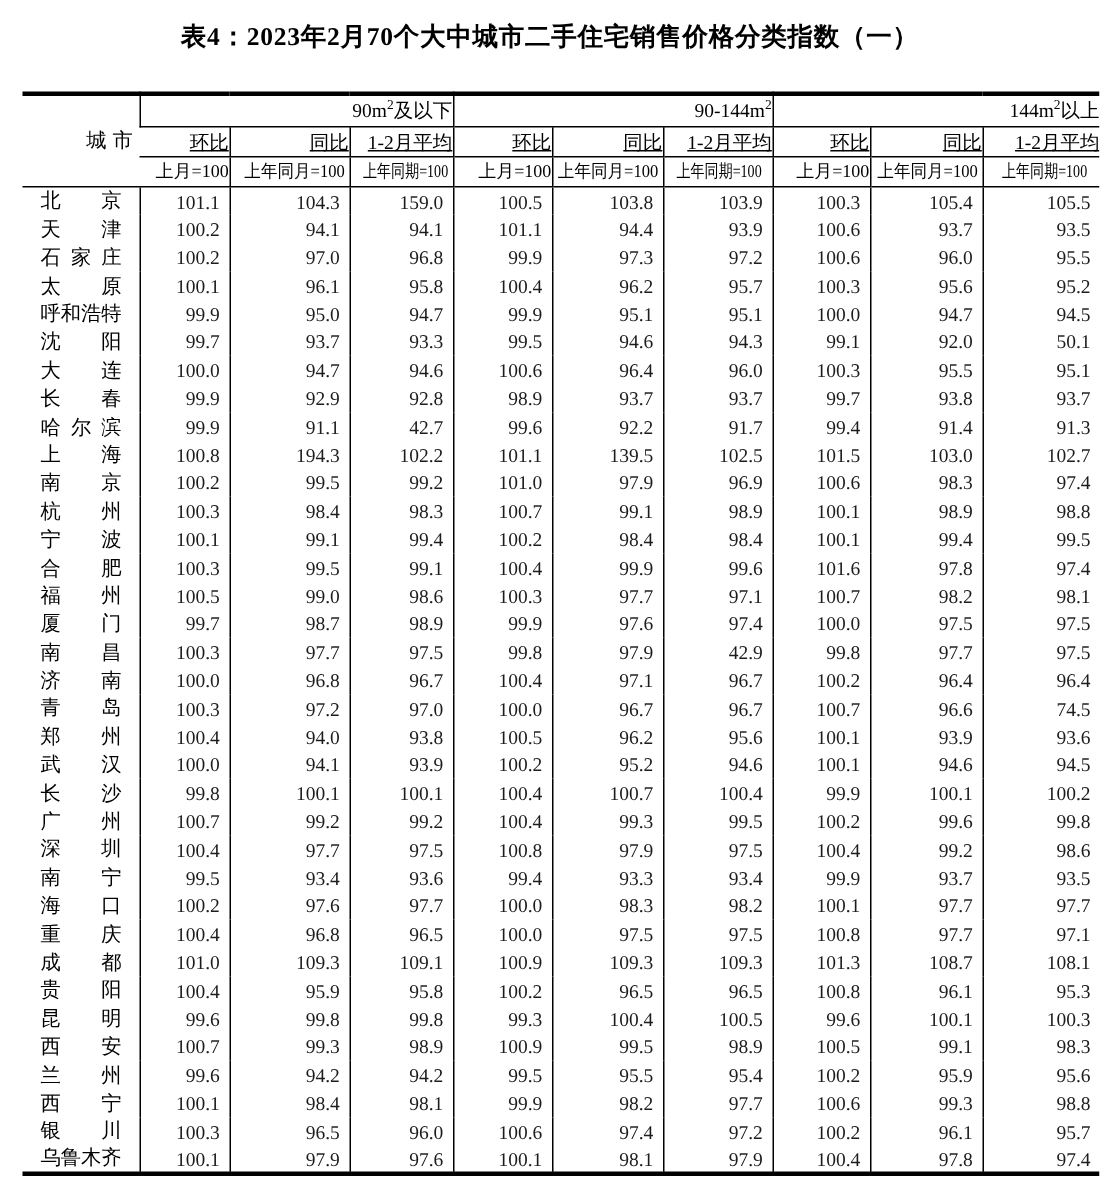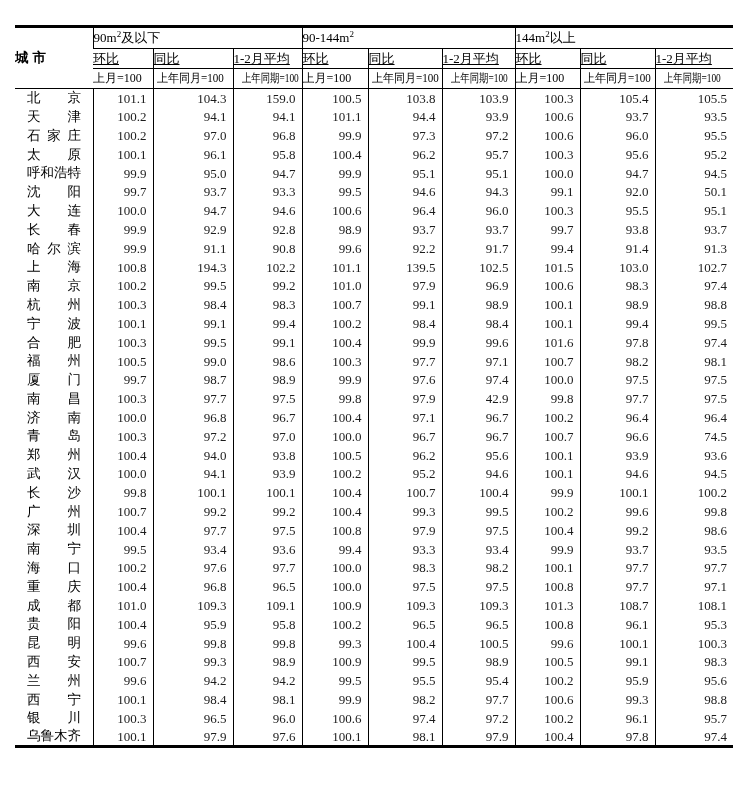--- a/index.html
+++ b/index.html
@@ -34,29 +34,29 @@
   th, td {
     border-left: 1px solid #000;
     font-weight: normal;
     padding: 0;
     overflow: hidden;
   }
   th:first-child, td:first-child { border-left: none; }
 
   thead th {
     border-bottom: 1px solid #000;
-    text-align: left;
+    text-align: right;
     font-size: 13px;
     color: #000;
     white-space: nowrap;
   }
   tr.hdr-groups th { height: 22px; }
   tr.hdr-metrics th { height: 20px; text-decoration: underline; }
   tr.hdr-base th { height: 20px; margin-left: 26px; }
-  th.city-h { font-size: 13.5px; letter-spacing: 4px; font-weight: bold; }
+  th.city-h { font-size: 13.5px; letter-spacing: 4px; }
 
   .sup {
     vertical-align: super;
     font-size: 9px;
     line-height: 0;
   }
   .bh {
     display: inline-block;
     white-space: nowrap;
     font-size: 12px;
@@ -84,20 +84,21 @@
     width: 54px;
     font-size: 13.5px;
     white-space: nowrap;
   }
   .city-flex span { display: inline-block; }
 </style>
 </head>
 <body>
 
 <div class="page">
+  <div class="title">表4：2023年2月70个大中城市二手住宅销售价格分类指数（一）</div>
 
   <table class="idx">
     <colgroup>
       <col style="width:78px">
         <col style="width:60px">
         <col style="width:80px">
         <col style="width:69px">
       <col style="width:66px">
         <col style="width:74px">
         <col style="width:73px">
@@ -278,21 +279,21 @@
         <tr>
           <td class="city">
             <span class="city-flex">
               <span>哈</span>
               <span>尔</span>
               <span>滨</span>
             </span>
           </td>
           <td>99.9</td>
           <td>91.1</td>
-          <td>90.8</td>
+          <td>42.7</td>
           <td>99.6</td>
           <td>92.2</td>
           <td>91.7</td>
           <td>99.4</td>
           <td>91.4</td>
           <td>91.3</td>
         </tr>
         <tr>
           <td class="city">
             <span class="city-flex">

